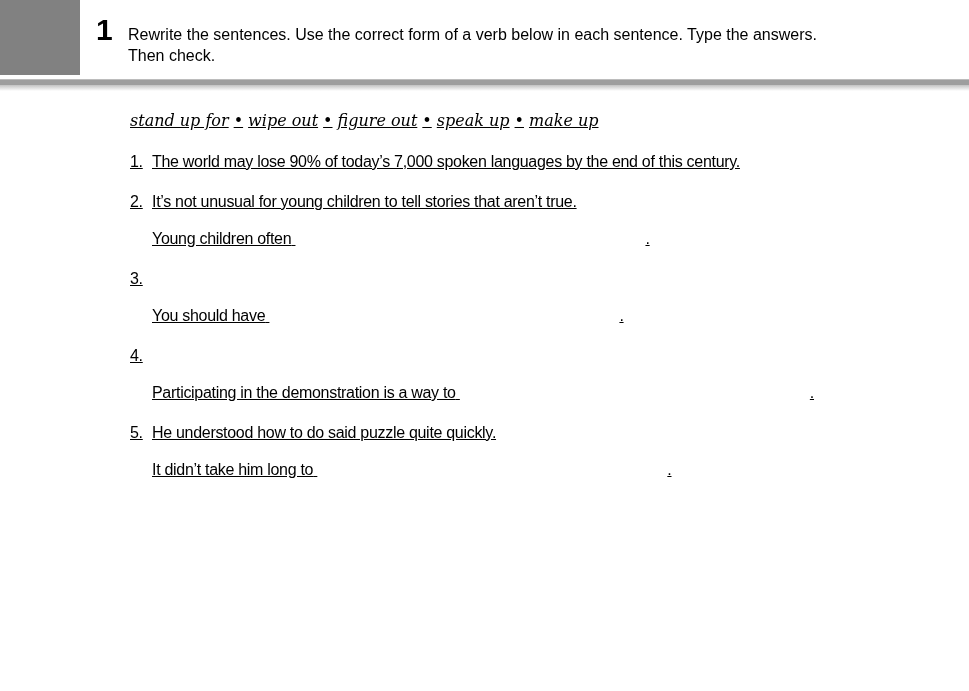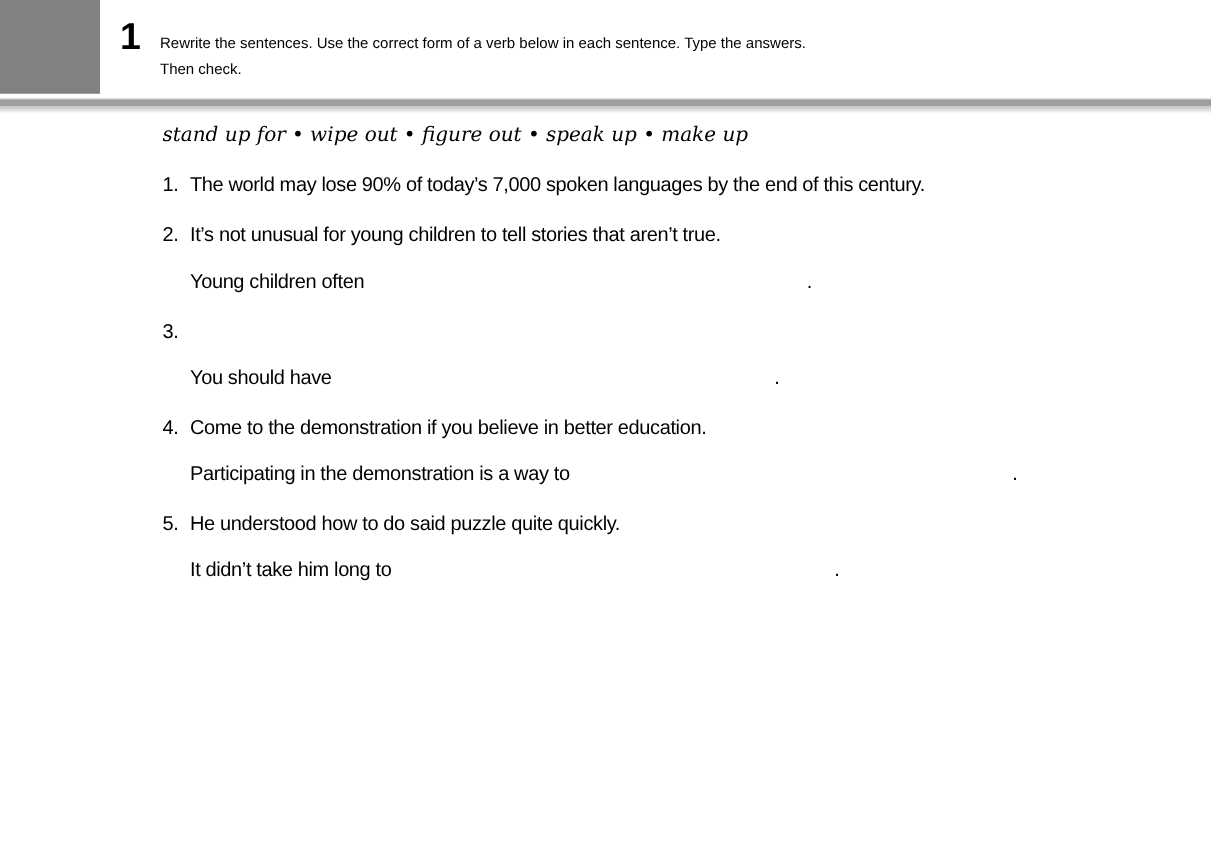--- a/index.html
+++ b/index.html
@@ -25,21 +25,21 @@
     position: absolute;
     left: 96px; top: 13px;
     font-size: 30px;
     font-weight: bold;
     letter-spacing: -0.5px;
   }
   .instructions {
     position: absolute;
     left: 128px; top: 24px;
     width: 800px;
-    font-size: 12px;
+    font-size: 16px;
     line-height: 21px;
   }
 
   
   .divider {
     position: absolute;
     left: 0; top: 79px;
     width: 100%;
   }
   .divider-bar {
@@ -48,23 +48,24 @@
     border-top: 1px solid #bcbcbc;
   }
   .divider-fade {
     height: 6px;
     background: linear-gradient(to bottom, #c2c2c2, #ffffff);
   }
 
   
   .content {
     position: absolute;
-    left: 0; top: 81px;
+    left: 0; top: 94px;
     width: 100%;
     padding: 16px 20px 0 130px;
+    text-decoration: underline;
   }
   .word-bank {
     font-family: "DejaVu Serif", serif;
     font-style: italic;
     font-size: 16px;
     line-height: 22px;
     margin-bottom: 20px;
     white-space: nowrap;
   }
   .wb-sep { margin: 0 5px; font-style: normal; }
@@ -144,21 +145,20 @@
     <div class="sentence">
       <div class="line-original">
         <span class="s-num">3.</span>
       </div>
       <div class="line-answer"><span>You should have</span> <input type="text" class="answer-input" value="" style=""><span>.</span></div>
     </div>
 
     <div class="sentence">
       <div class="line-original">
         <span class="s-num">4.</span>
-        <span>Come to the demonstration if you believe in better education.</span>
       </div>
       <div class="line-answer"><span>Participating in the demonstration is a way to</span> <input type="text" class="answer-input" value="" style=""><span>.</span></div>
     </div>
 
     <div class="sentence">
       <div class="line-original">
         <span class="s-num">5.</span>
         <span>He understood how to do said puzzle quite quickly.</span>
       </div>
       <div class="line-answer"><span>It didn’t take him long to</span> <input type="text" class="answer-input" value="" style=""><span>.</span></div>

